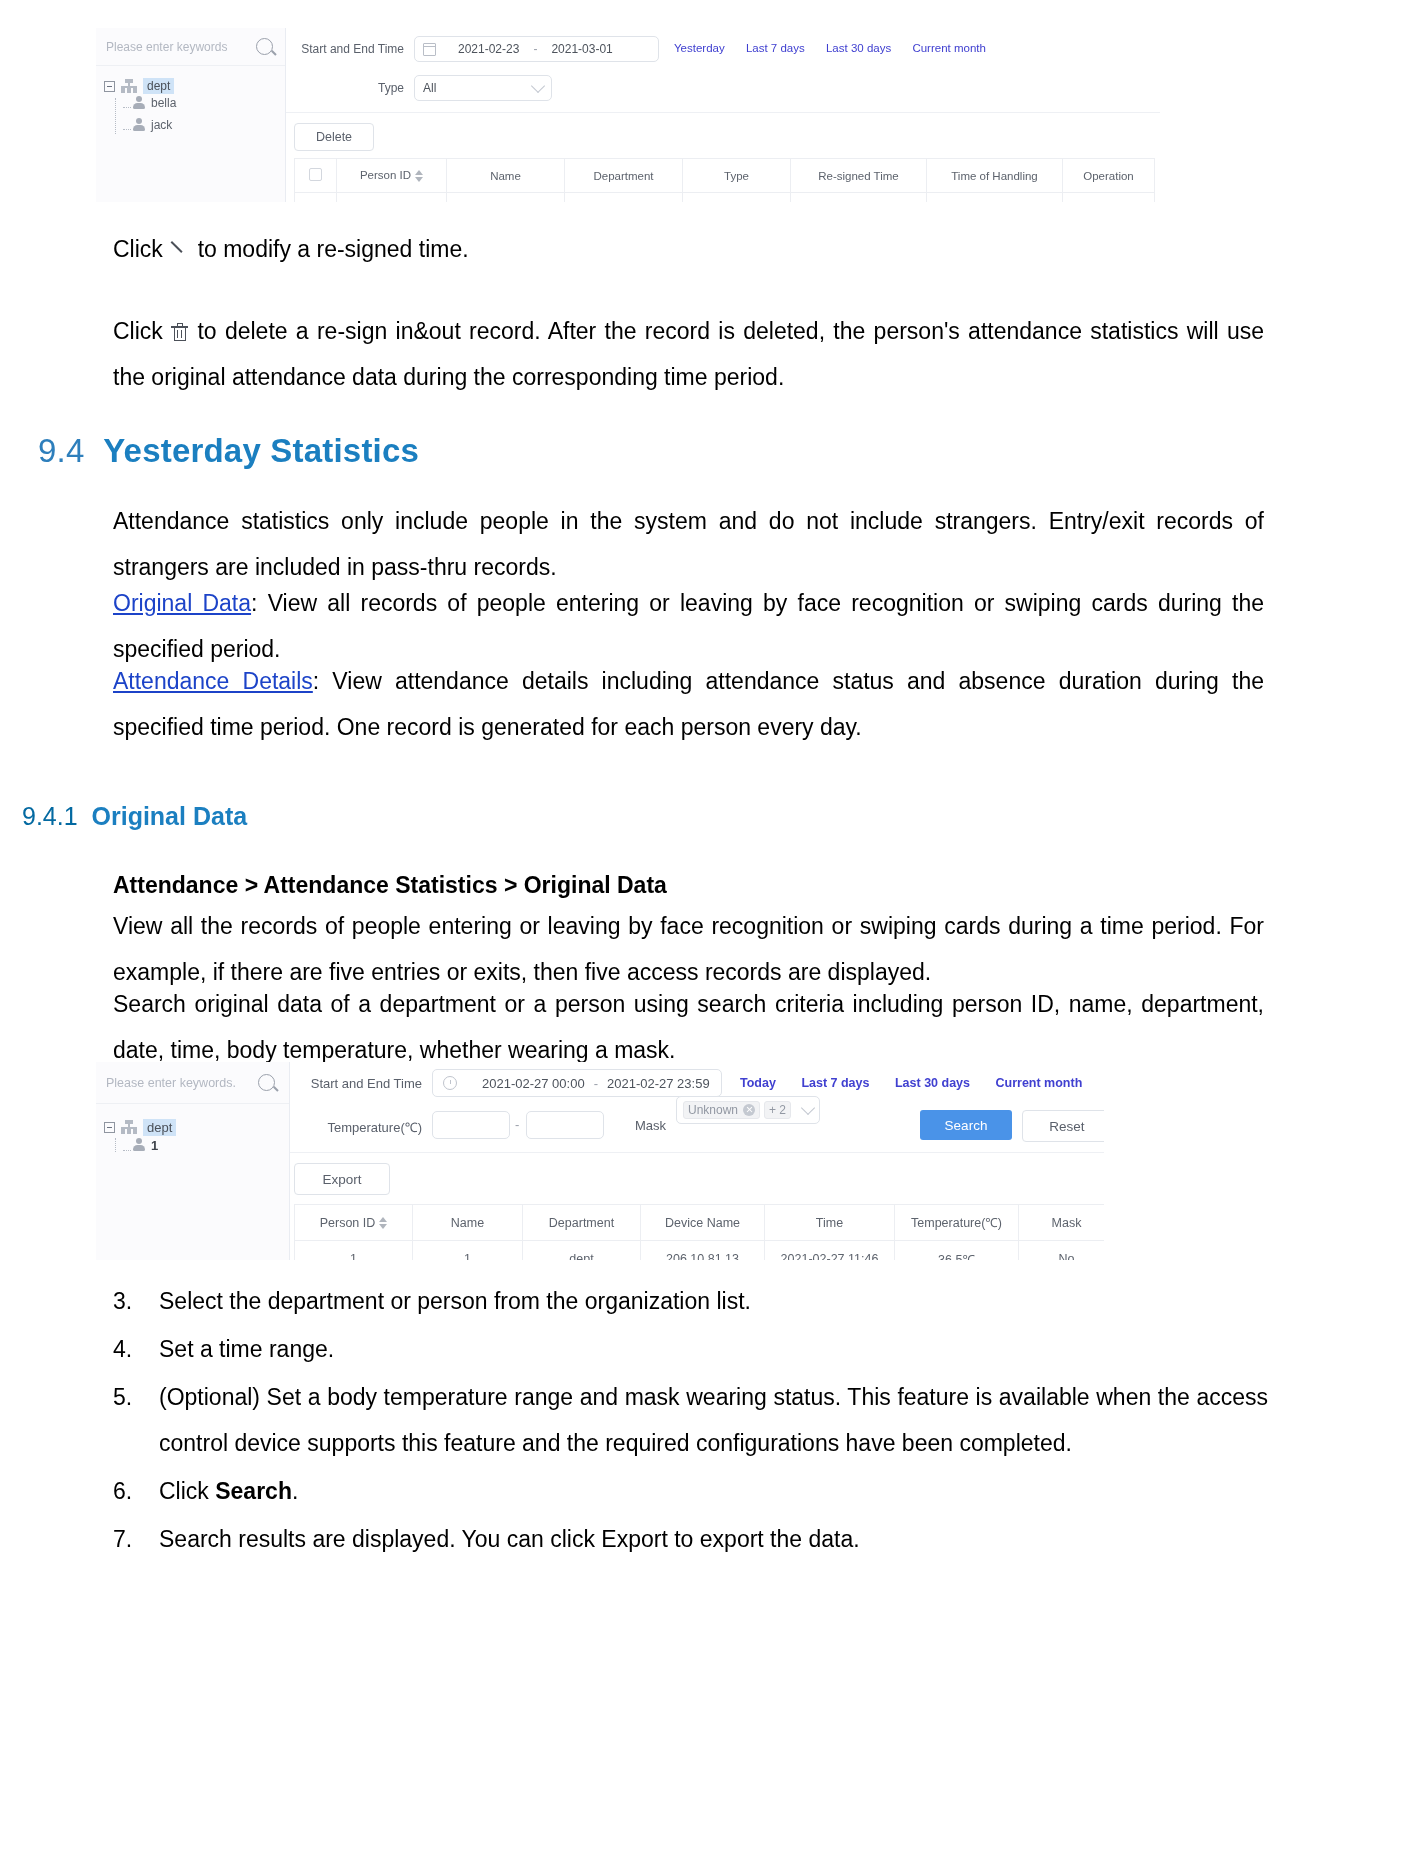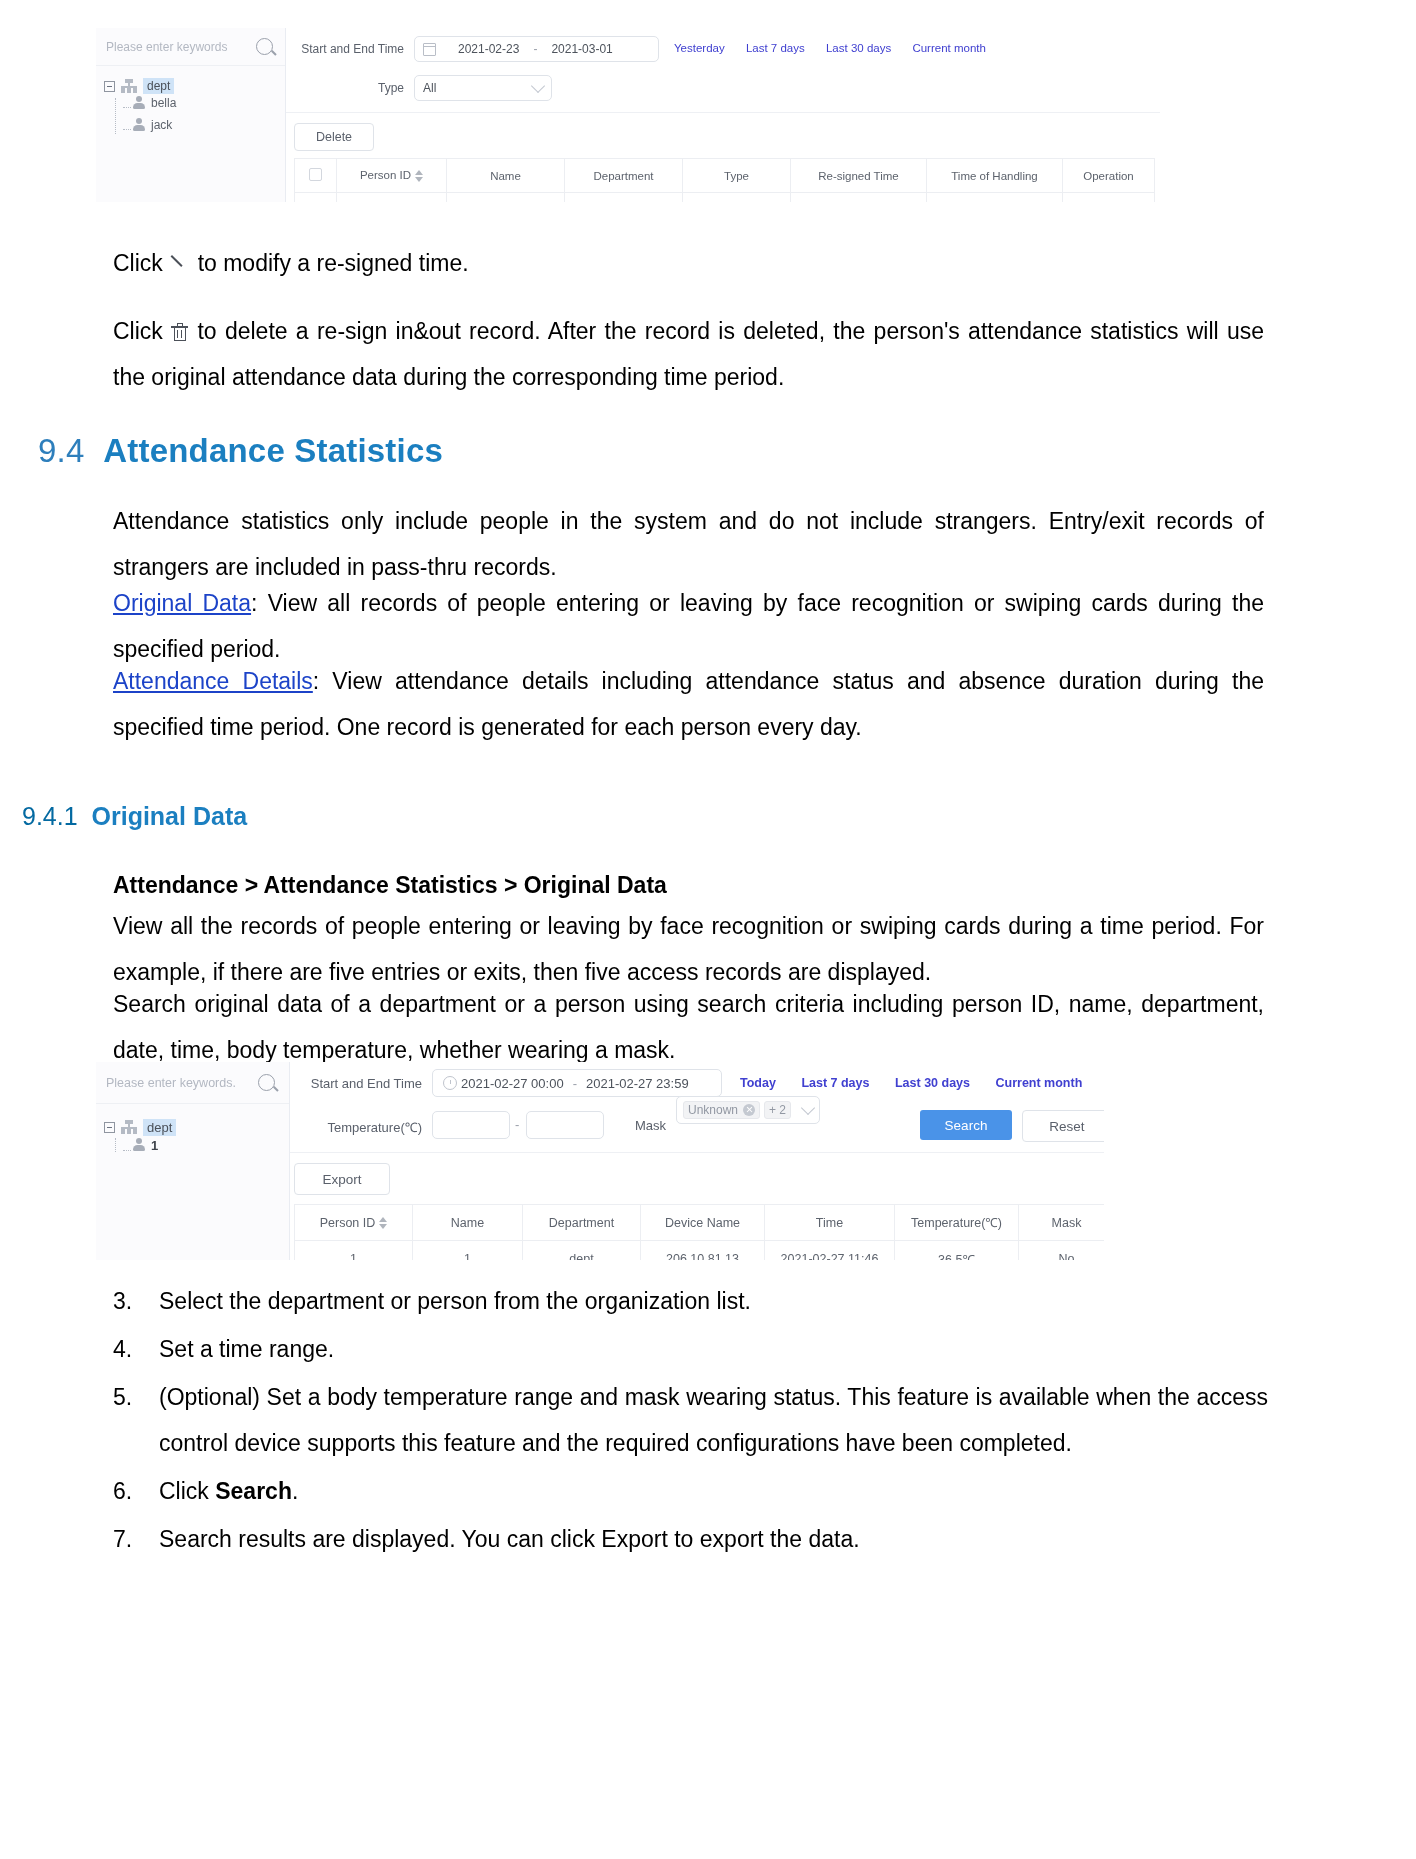--- a/index.html
+++ b/index.html
@@ -522,36 +522,36 @@
                 
               </td>
             </tr>
           </tbody>
         </table>
 
       </div>
     </div>
   </div>
 
-  <div class="indent-block body-text" style="top:240px;">
+  <div class="indent-block body-text" style="top:226px;">
     <span>Click</span>
     <span class="ico-pencil"><span class="shaft"></span></span>
     <span>to modify a re-signed time.</span>
   </div>
 
   <div class="indent-block body-text" style="top:308px;">
     <span>Click</span>
     <span class="ico-trash">
       <span class="handle"></span><span class="lid"></span><span class="can"></span><span class="l1"></span><span class="l2"></span>
     </span>
     <span>to delete a re-sign in&amp;out record. After the record is deleted, the person's attendance statistics will use the original attendance data during the corresponding time period.</span>
   </div>
 
   <h2 class="section" style="left:38px; top:432px;">
-    <span class="num">9.4</span>&nbsp;&nbsp;<span>Attendance Statistics</span>
+    <span class="num">9.4</span>&nbsp;&nbsp;<span>Yesterday Statistics</span>
   </h2>
 
   <div class="indent-block body-text" style="top:498px;">Attendance statistics only include people in the system and do not include strangers. Entry/exit records of strangers are included in pass-thru records.</div>
 
   <div class="indent-block body-text" style="top:580px;">
     <span class="link-text">Original Data</span><span>: View all records of people entering or leaving by face recognition or swiping cards during the specified period.</span>
   </div>
 
   <div class="indent-block body-text" style="top:658px;">
     <span class="link-text">Attendance Details</span><span>: View attendance details including attendance status and absence duration during the specified time period. One record is generated for each person every day.</span>
@@ -600,21 +600,21 @@
           </div>
         </div>
       </div>
 
       <div class="main-pane">
 
         <div class="field-label" style="position:absolute; left:4px; top:14px; width:128px; font-size:13px;">Start and End Time</div>
 
         <div class="input-box" style="position:absolute; left:142px; top:7px; width:290px; height:28px; padding:0 10px;">
           <span class="clock-glyph"></span>
-          <span style="font-size:13px; margin-left:4px;">2021-02-27 00:00</span>
+          <span style="font-size:13px; margin-left:25px;">2021-02-27 00:00</span>
           <span style="font-size:13px; margin:0 9px; color:#9aa0aa;">-</span>
           <span style="font-size:13px;">2021-02-27 23:59</span>
         </div>
 
         <div style="position:absolute; left:450px; top:14px; font-size:12.5px; font-weight:bold;">
           <span class="quick-link">Today</span>
           <span class="quick-link" style="margin-left:22px;">Last 7 days</span>
           <span class="quick-link" style="margin-left:22px;">Last 30 days</span>
           <span class="quick-link" style="margin-left:22px;">Current month</span>
         </div>

